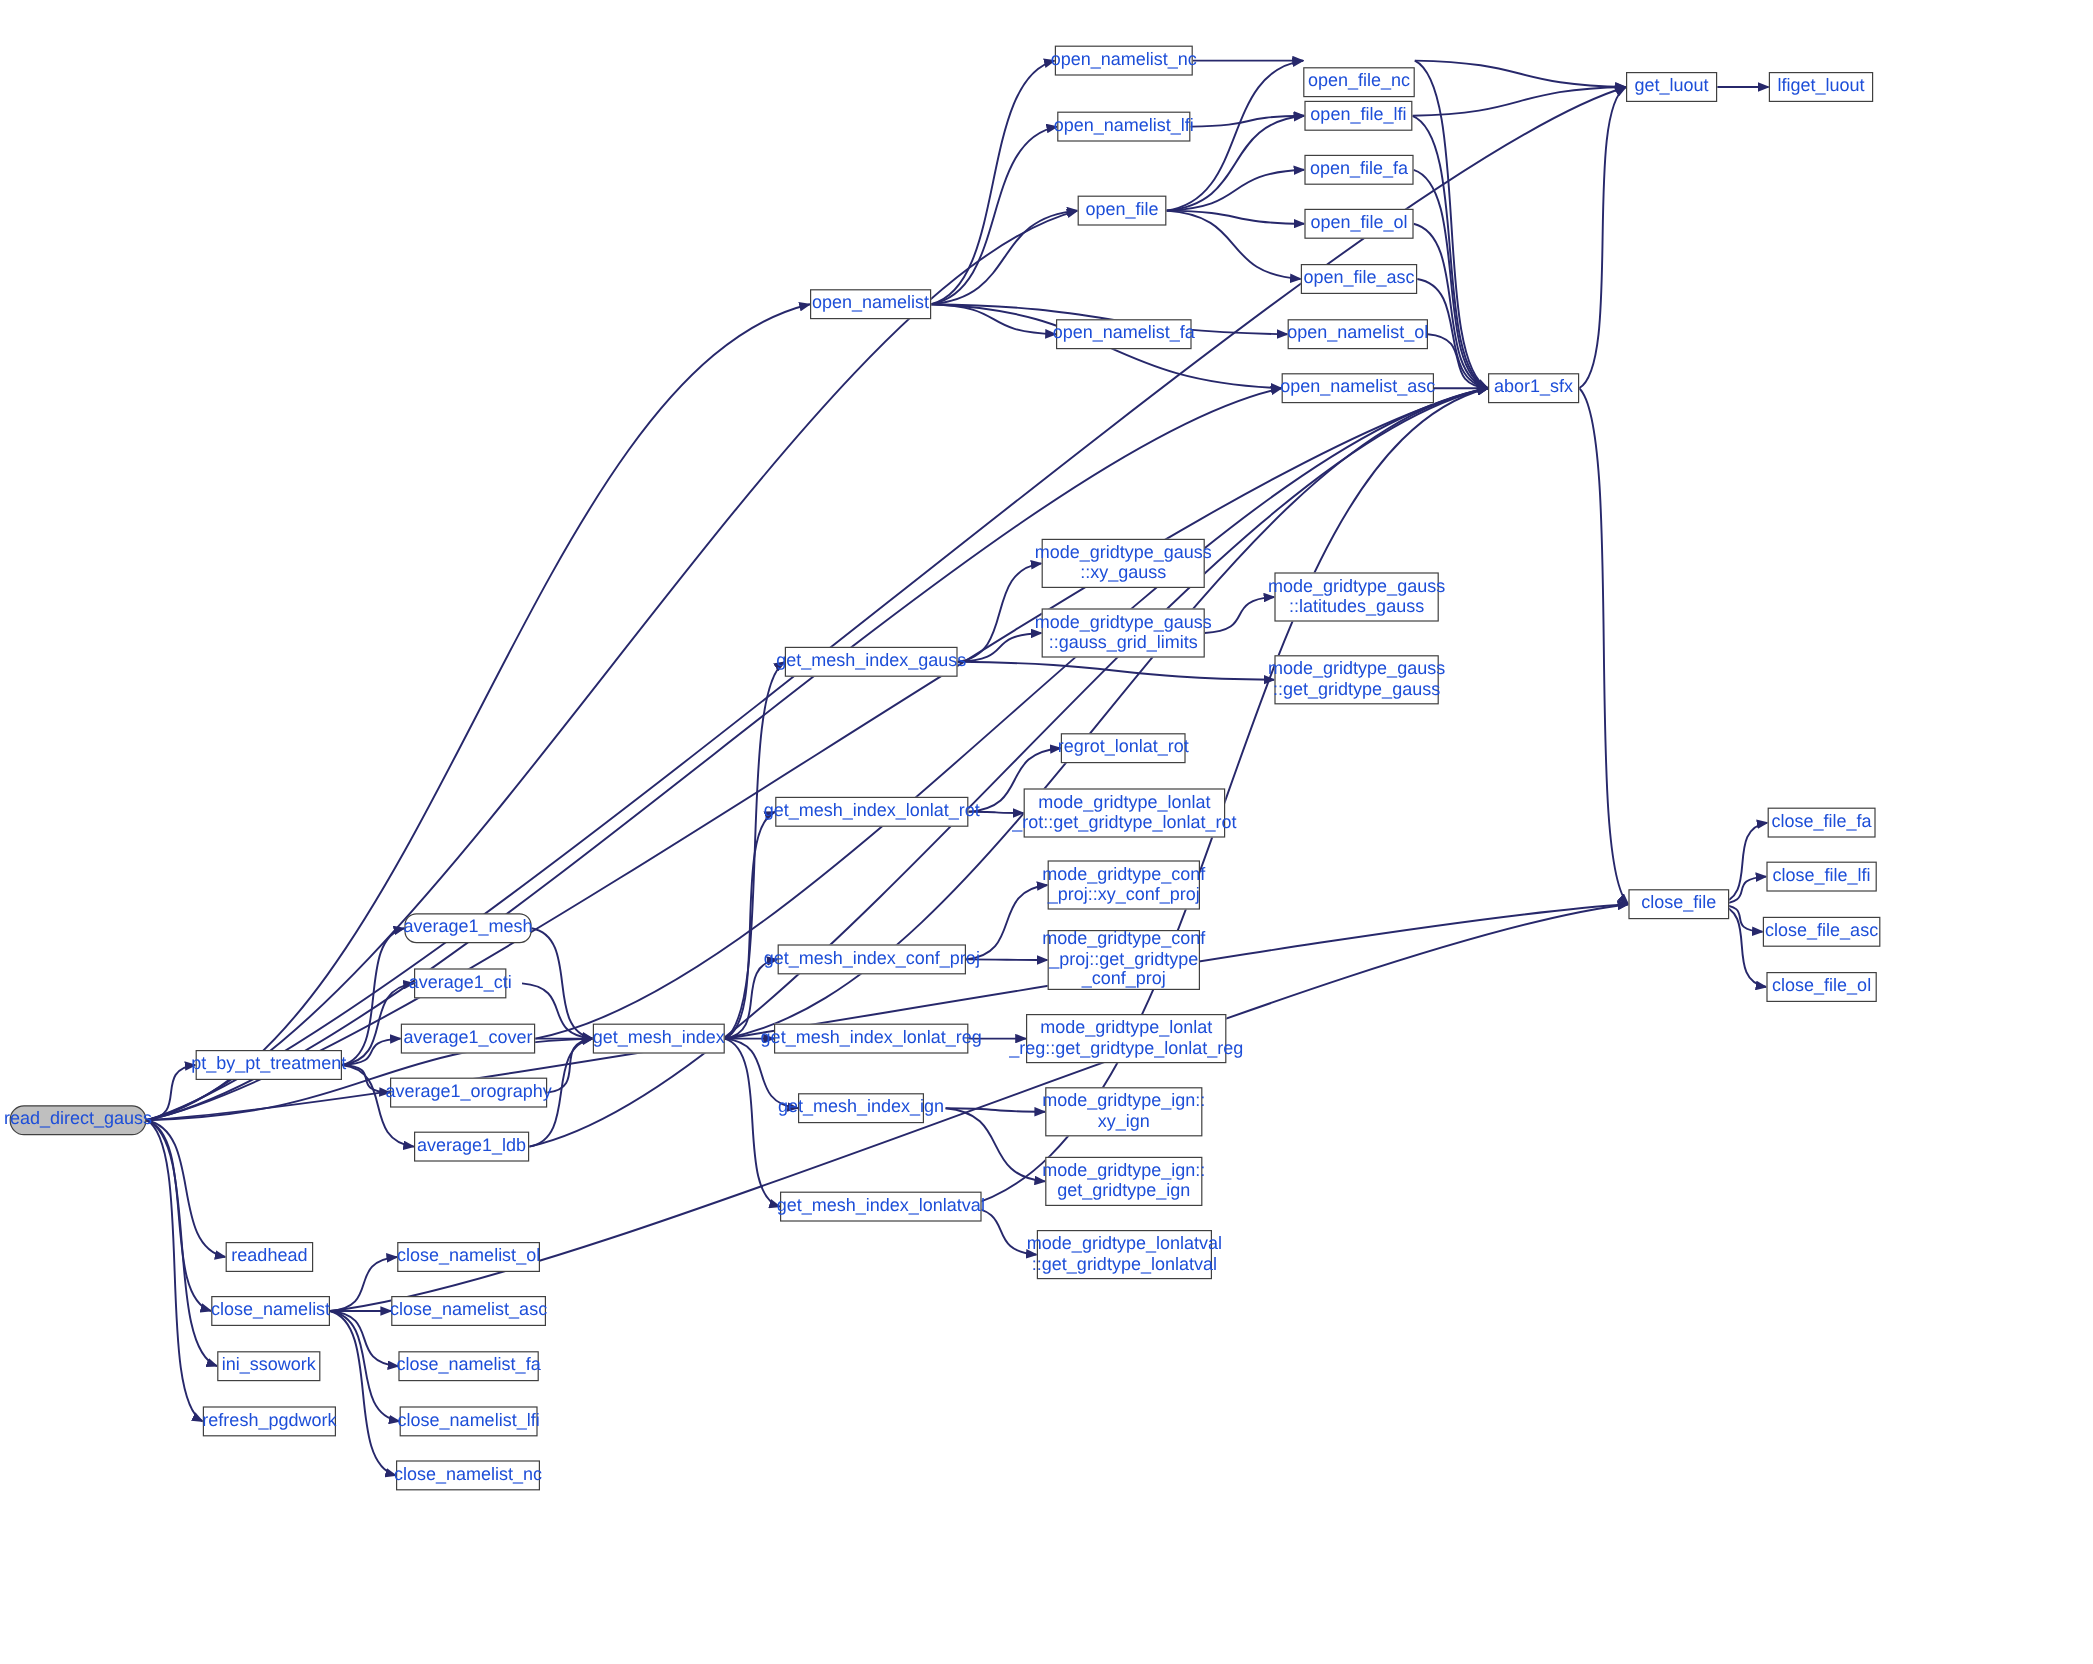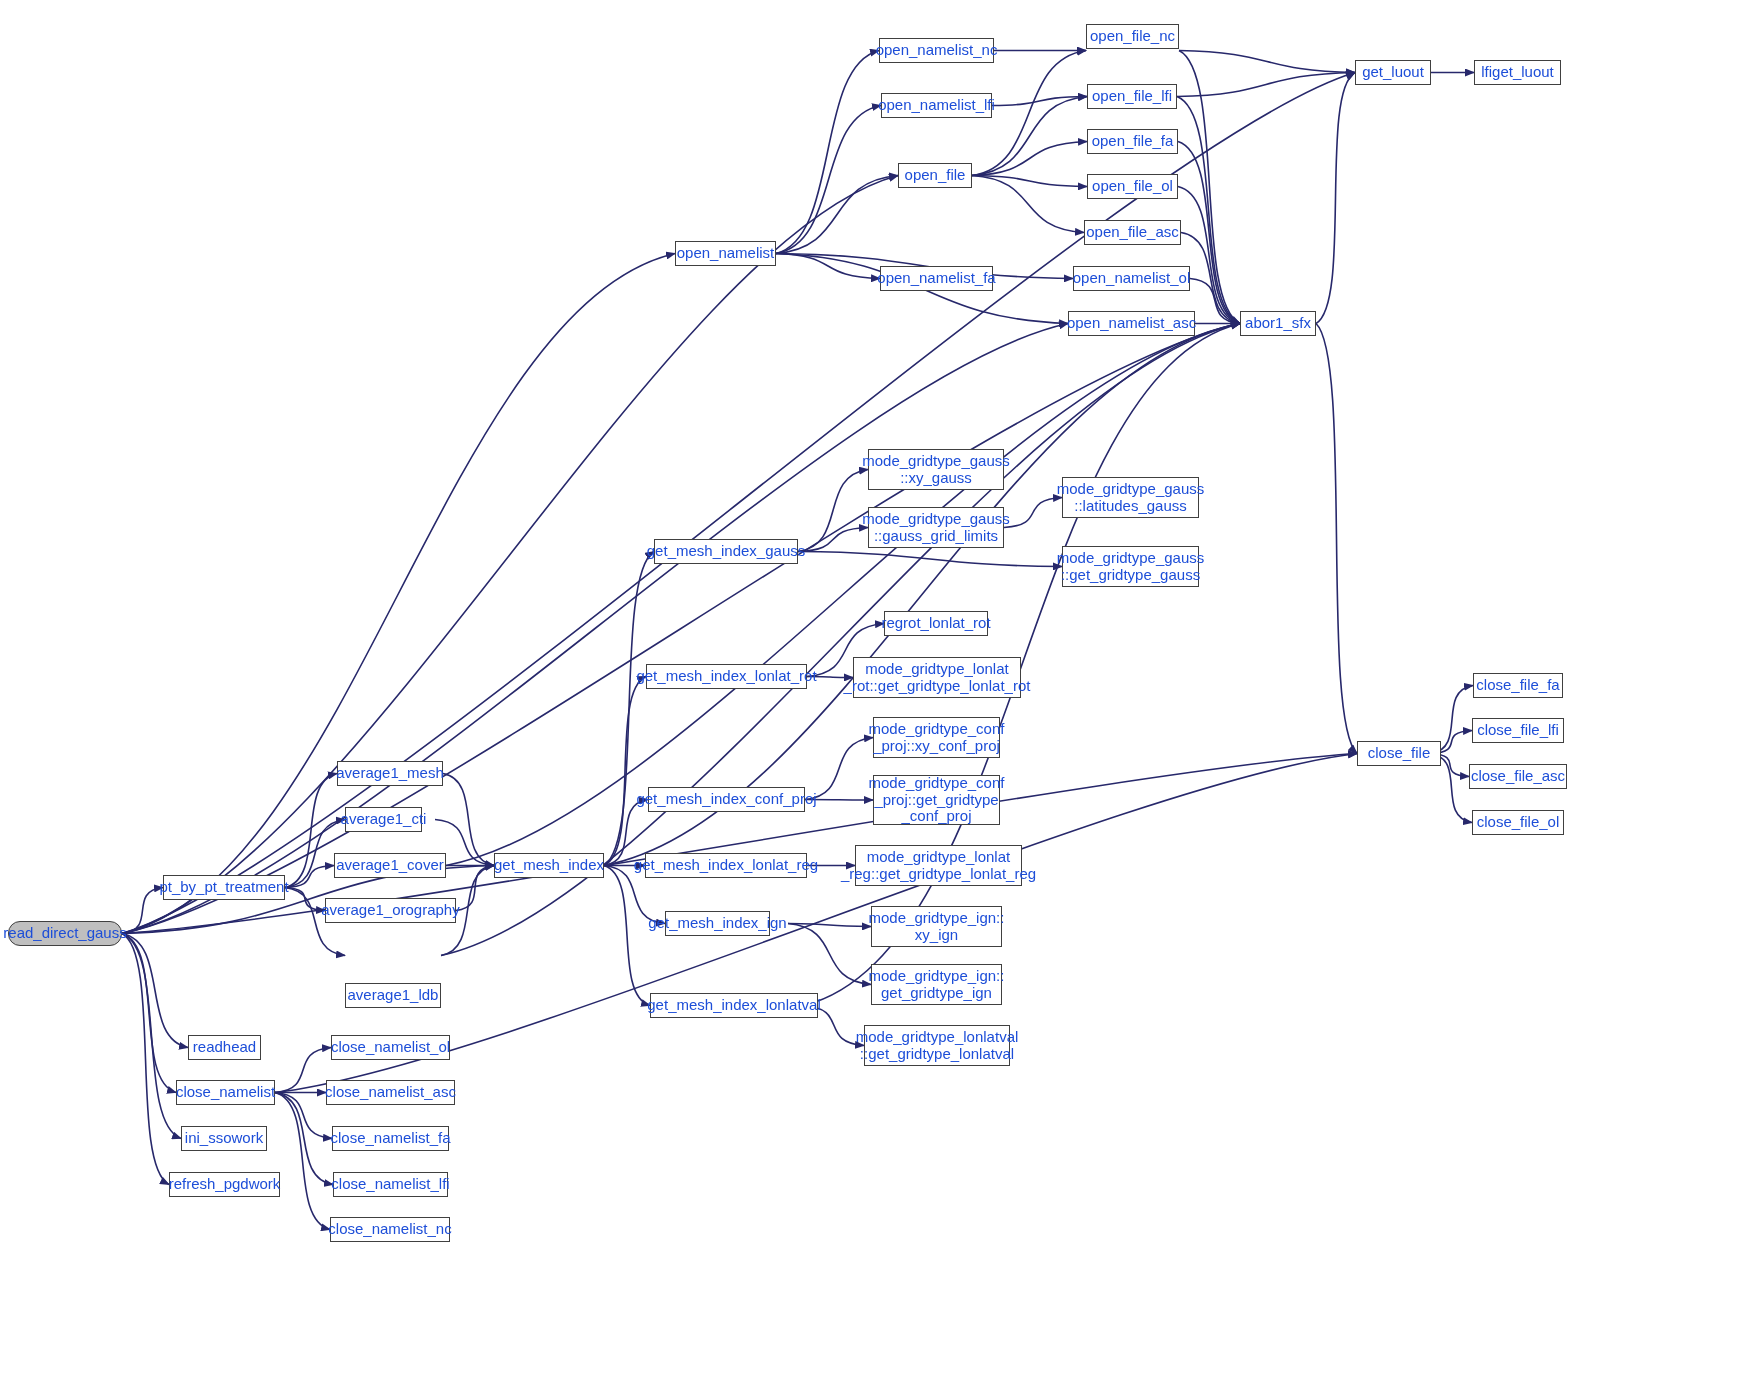--- a/index.html
+++ b/index.html
@@ -132,25 +132,25 @@
         <path d="M275,1092.5 C317.75,1103.46 287.25,1218.54 330,1229.5" marker-end="url(#ah)"></path>
         <path d="M275,1092.5 C505,1065.38 1127,780.62 1357,753.5" marker-end="url(#ah)"></path>
         <path d="M441,955.5 C671,904.94 1010,374.06 1240,323.5" marker-end="url(#ah)"></path>
         <path d="M446,865.5 C676,822.14 1010,366.86 1240,323.5" marker-end="url(#ah)"></path>
         <path d="M804,1005.5 C1018.2,950.94 1025.8,378.06 1240,323.5" marker-end="url(#ah)"></path>
       </g>
   </svg>
   <div id="node-layer">
       <div class="node root" style="left: 8px; top: 921px; width: 114px; height: 25px;">read_direct_gauss</div>
       <div class="node" style="left: 163px; top: 875px; width: 122px; height: 25px;">pt_by_pt_treatment</div>
-      <div class="node" style="left: 337px; top: 761px; width: 106px; height: 25px;">average1_mesh</div>
+      <div class="node" style="left: 337px; top: 761px; width: 106px; height: 25px; border-radius: 10px;">average1_mesh</div>
       <div class="node" style="left: 345px; top: 807px; width: 77px; height: 25px;">average1_cti</div>
       <div class="node" style="left: 334px; top: 853px; width: 112px; height: 25px;">average1_cover</div>
       <div class="node" style="left: 325px; top: 898px; width: 131px; height: 25px;">average1_orography</div>
-      <div class="node" style="left: 345px; top: 983px; width: 96px; height: 25px; text-align: center;">average1_ldb</div>
+      <div class="node" style="left: 345px; top: 943px; width: 96px; height: 25px; text-align: center;">average1_ldb</div>
       <div class="node" style="left: 188px; top: 1035px; width: 73px; height: 25px;">readhead</div>
       <div class="node" style="left: 176px; top: 1080px; width: 99px; height: 25px;">close_namelist</div>
       <div class="node" style="left: 181px; top: 1126px; width: 86px; height: 25px;">ini_ssowork</div>
       <div class="node" style="left: 169px; top: 1172px; width: 111px; height: 25px;">refresh_pgdwork</div>
       <div class="node" style="left: 331px; top: 1035px; width: 119px; height: 25px;">close_namelist_ol</div>
       <div class="node" style="left: 326px; top: 1080px; width: 129px; height: 25px;">close_namelist_asc</div>
       <div class="node" style="left: 332px; top: 1126px; width: 117px; height: 25px;">close_namelist_fa</div>
       <div class="node" style="left: 333px; top: 1172px; width: 115px; height: 25px;">close_namelist_lfi</div>
       <div class="node" style="left: 330px; top: 1217px; width: 120px; height: 25px;">close_namelist_nc</div>
       <div class="node" style="left: 494px; top: 853px; width: 110px; height: 25px;">get_mesh_index</div>
@@ -184,21 +184,21 @@
 get_gridtype_ign</div>
       <div class="node" style="left: 864px; top: 1025px; width: 146px; height: 41px;">mode_gridtype_lonlatval
 ::get_gridtype_lonlatval</div>
       <div class="node" style="left: 675px; top: 241px; width: 101px; height: 25px;">open_namelist</div>
       <div class="node" style="left: 879px; top: 38px; width: 115px; height: 25px;">open_namelist_nc</div>
       <div class="node" style="left: 881px; top: 93px; width: 111px; height: 25px;">open_namelist_lfi</div>
       <div class="node" style="left: 880px; top: 266px; width: 113px; height: 25px;">open_namelist_fa</div>
       <div class="node" style="left: 1073px; top: 266px; width: 117px; height: 25px;">open_namelist_ol</div>
       <div class="node" style="left: 1068px; top: 311px; width: 127px; height: 25px;">open_namelist_asc</div>
       <div class="node" style="left: 898px; top: 163px; width: 74px; height: 25px;">open_file</div>
-      <div class="node" style="left: 1086px; top: 24px; width: 93px; height: 25px;">open_file_nc</div>
+      <div class="node" style="left: 1086px; top: 56px; width: 93px; height: 25px;">open_file_nc</div>
       <div class="node" style="left: 1087px; top: 84px; width: 90px; height: 25px;">open_file_lfi</div>
       <div class="node" style="left: 1087px; top: 129px; width: 91px; height: 25px;">open_file_fa</div>
       <div class="node" style="left: 1087px; top: 174px; width: 91px; height: 25px;">open_file_ol</div>
       <div class="node" style="left: 1084px; top: 220px; width: 97px; height: 25px;">open_file_asc</div>
       <div class="node" style="left: 1240px; top: 311px; width: 76px; height: 25px;">abor1_sfx</div>
       <div class="node" style="left: 1355px; top: 60px; width: 76px; height: 25px;">get_luout</div>
       <div class="node" style="left: 1474px; top: 60px; width: 87px; height: 25px;">lfiget_luout</div>
       <div class="node" style="left: 1357px; top: 741px; width: 84px; height: 25px;">close_file</div>
       <div class="node" style="left: 1473px; top: 673px; width: 90px; height: 25px;">close_file_fa</div>
       <div class="node" style="left: 1472px; top: 718px; width: 92px; height: 25px;">close_file_lfi</div>

